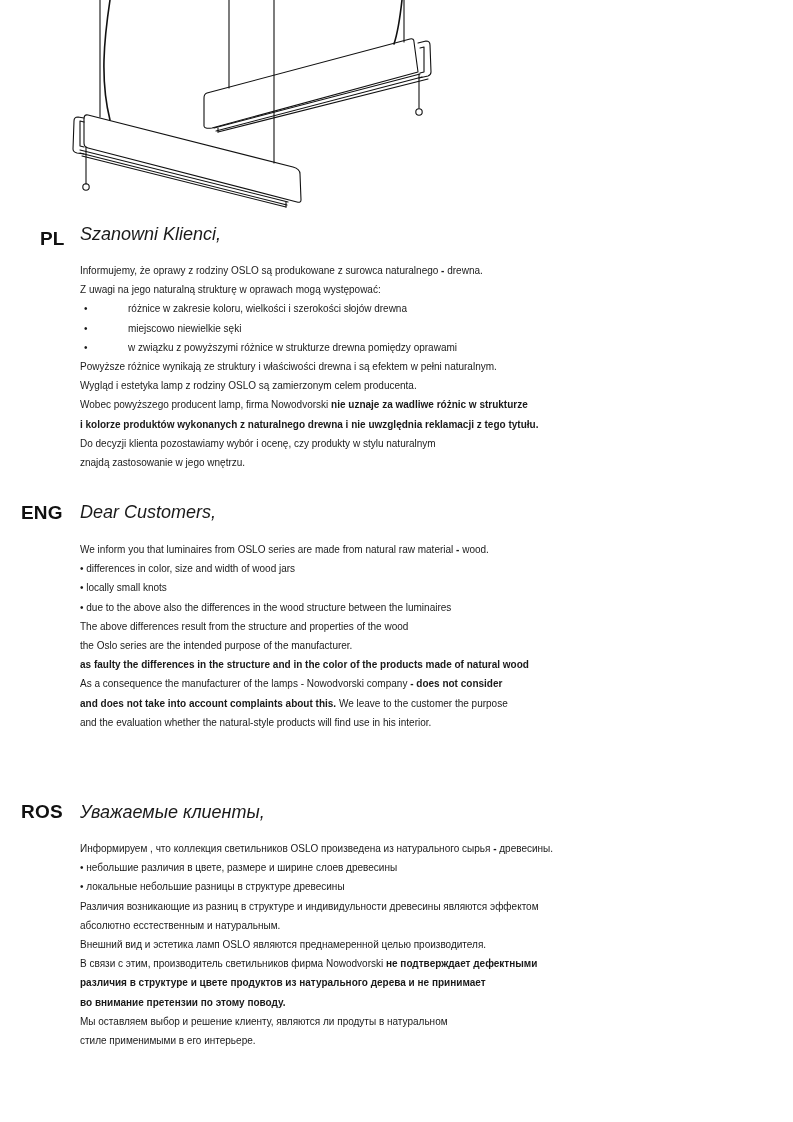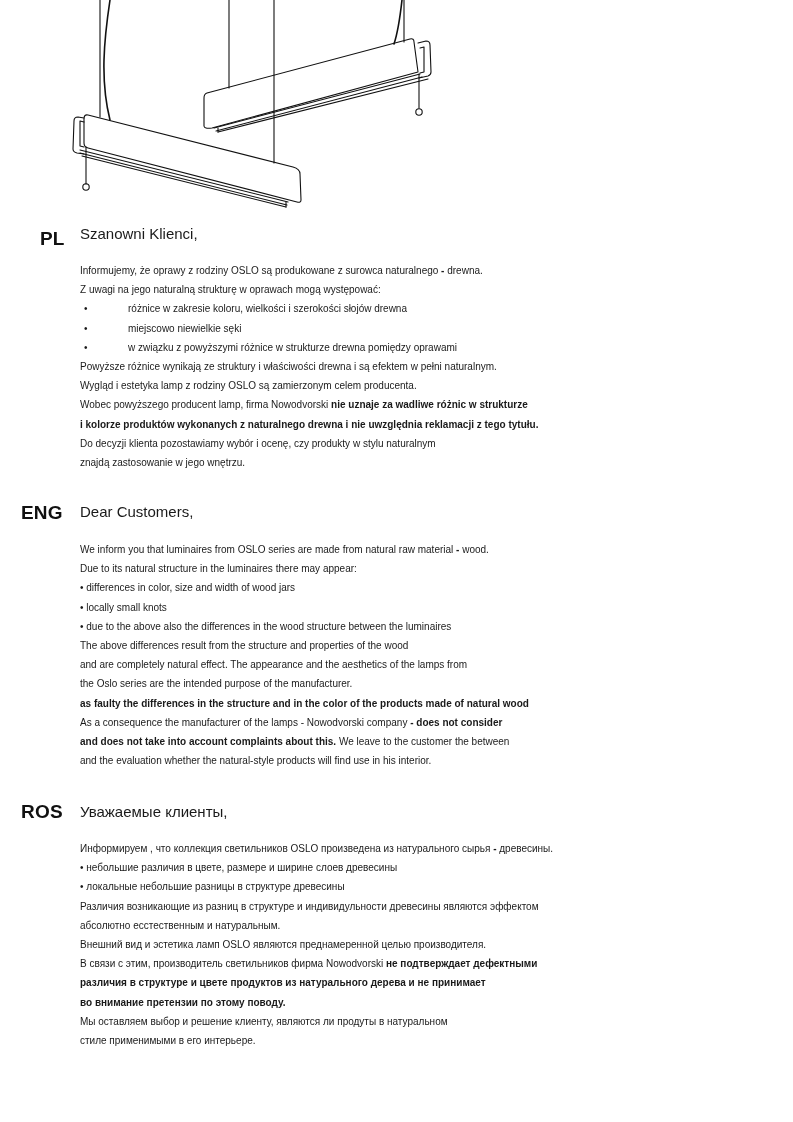--- a/index.html
+++ b/index.html
@@ -31,23 +31,24 @@
       position: absolute;
       font-weight: bold;
       font-size: 19px;
       line-height: 22px;
       color: #111;
       letter-spacing: 0.2px;
     }
     .greeting {
       position: absolute;
       left: 80px;
-      font-size: 15px;
+      font-size: 18px;
       line-height: 18px;
       white-space: nowrap;
+      font-style: italic;
     }
     .body-text {
       position: absolute;
       left: 80px;
       font-size: 10px;
       line-height: 19.2px;
       white-space: nowrap;
     }
     .line {
       display: block;
@@ -142,30 +143,28 @@
     <span class="line">Do decyzji klienta pozostawiamy wybór i ocenę, czy produkty w stylu naturalnym</span>
     <span class="line">znajdą zastosowanie w jego wnętrzu.</span>
   </div>
 </section>
 
 <section class="lang-section" style="top:0;">
   <div class="lang-code" style="left:21px; top:502px;text-align:center;">ENG</div>
   <div class="greeting" style="top:503px;">Dear Customers,</div>
   <div class="body-text" style="top:540px;">
     <span class="line"><span>We inform you that luminaires from OSLO series are made from natural raw material </span><b>-</b><span> wood.</span></span>
-    <span class="line">Due to its natural structure in the luminaires there may appear:</span>
     <span class="line">• differences in color, size and width of wood jars</span>
     <span class="line">• locally small knots</span>
     <span class="line">• due to the above also the differences in the wood structure between the luminaires</span>
     <span class="line">The above differences result from the structure and properties of the wood</span>
-    <span class="line">and are completely natural effect. The appearance and the aesthetics of the lamps from</span>
     <span class="line">the Oslo series are the intended purpose of the manufacturer.</span>
     <span class="line"><b>as faulty the differences in the structure and in the color of the products made of natural wood</b></span>
     <span class="line"><span>As a consequence the manufacturer of the lamps -  Nowodvorski company </span><b>- does not consider</b></span>
-    <span class="line"><b>and does not take into account complaints about this.</b><span> We leave to the customer the between</span></span>
+    <span class="line"><b>and does not take into account complaints about this.</b><span> We leave to the customer the purpose</span></span>
     <span class="line">and the evaluation whether the natural-style products will find use in his interior.</span>
   </div>
 </section>
 
 <section class="lang-section" style="top:0;">
   <div class="lang-code" style="left:21px; top:801px;">ROS</div>
   <div class="greeting" style="top:803px;">Уважаемые клиенты,</div>
   <div class="body-text" style="top:839px;">
     <span class="line"><span>Информируем , что коллекция светильников OSLO  произведена  из натурального сырья </span><b>-</b><span> древесины.</span></span>
     <span class="line">• небольшие различия в цвете, размере и ширине слоев древесины</span>

